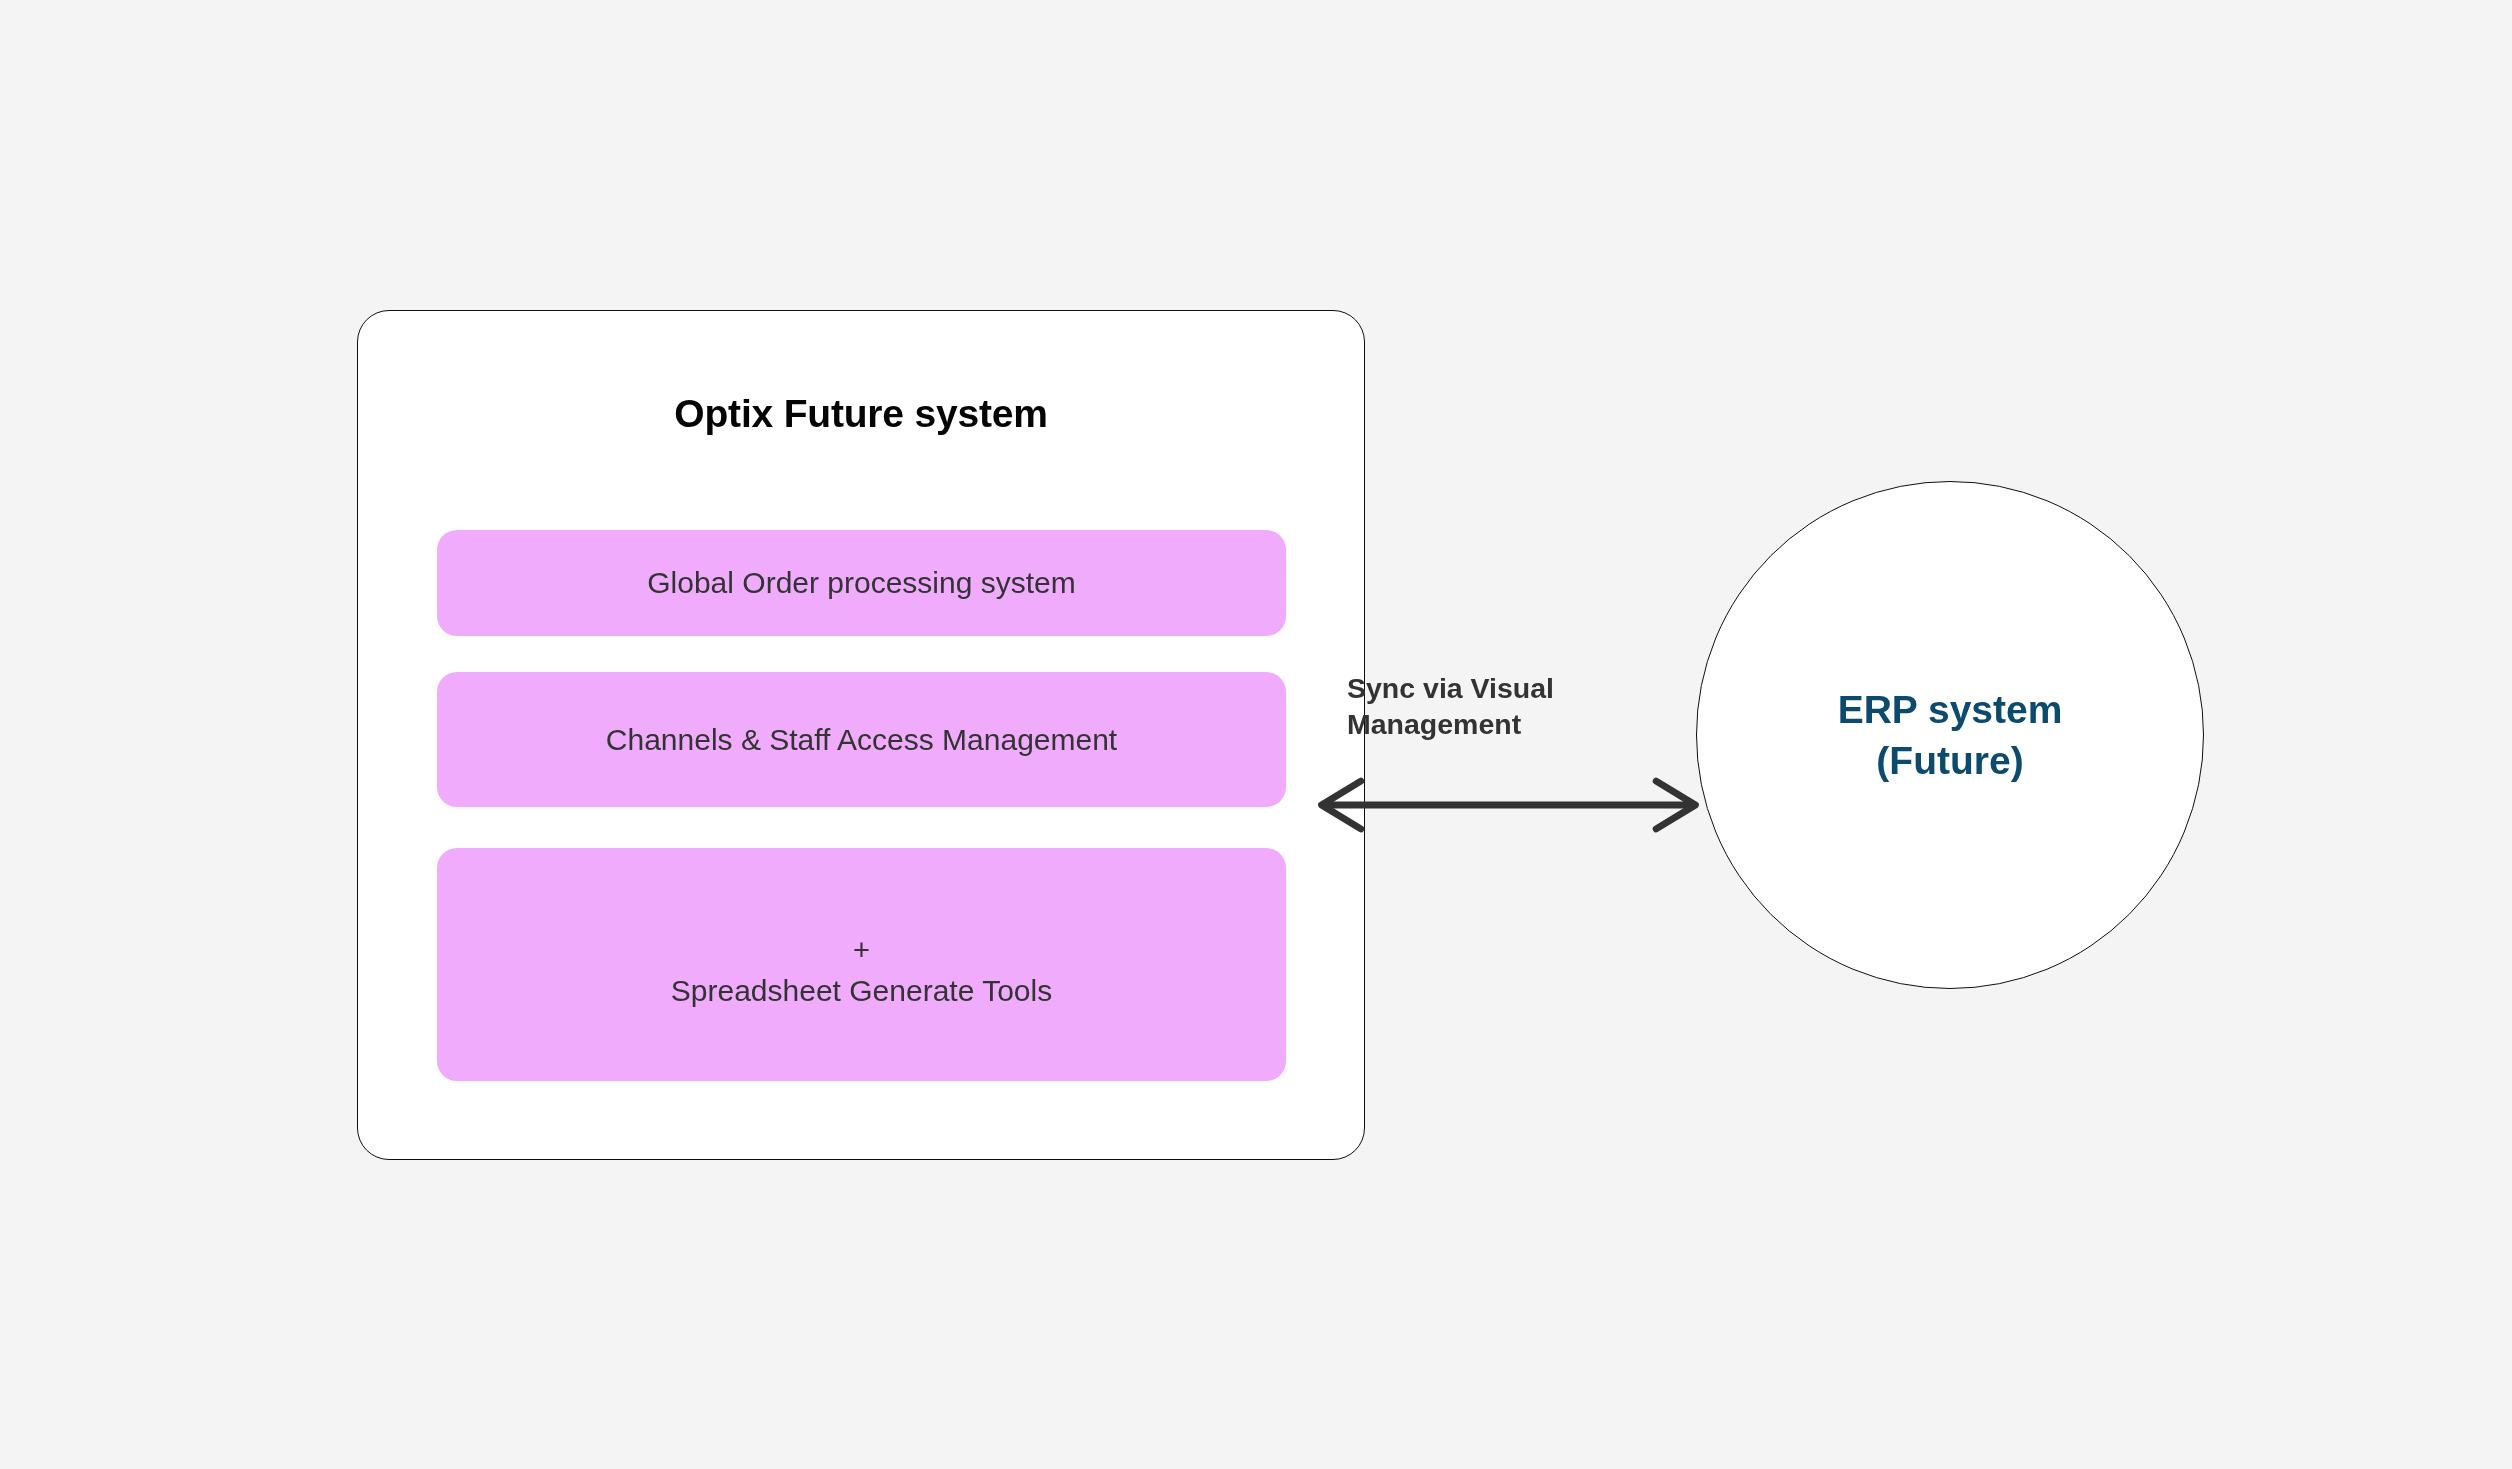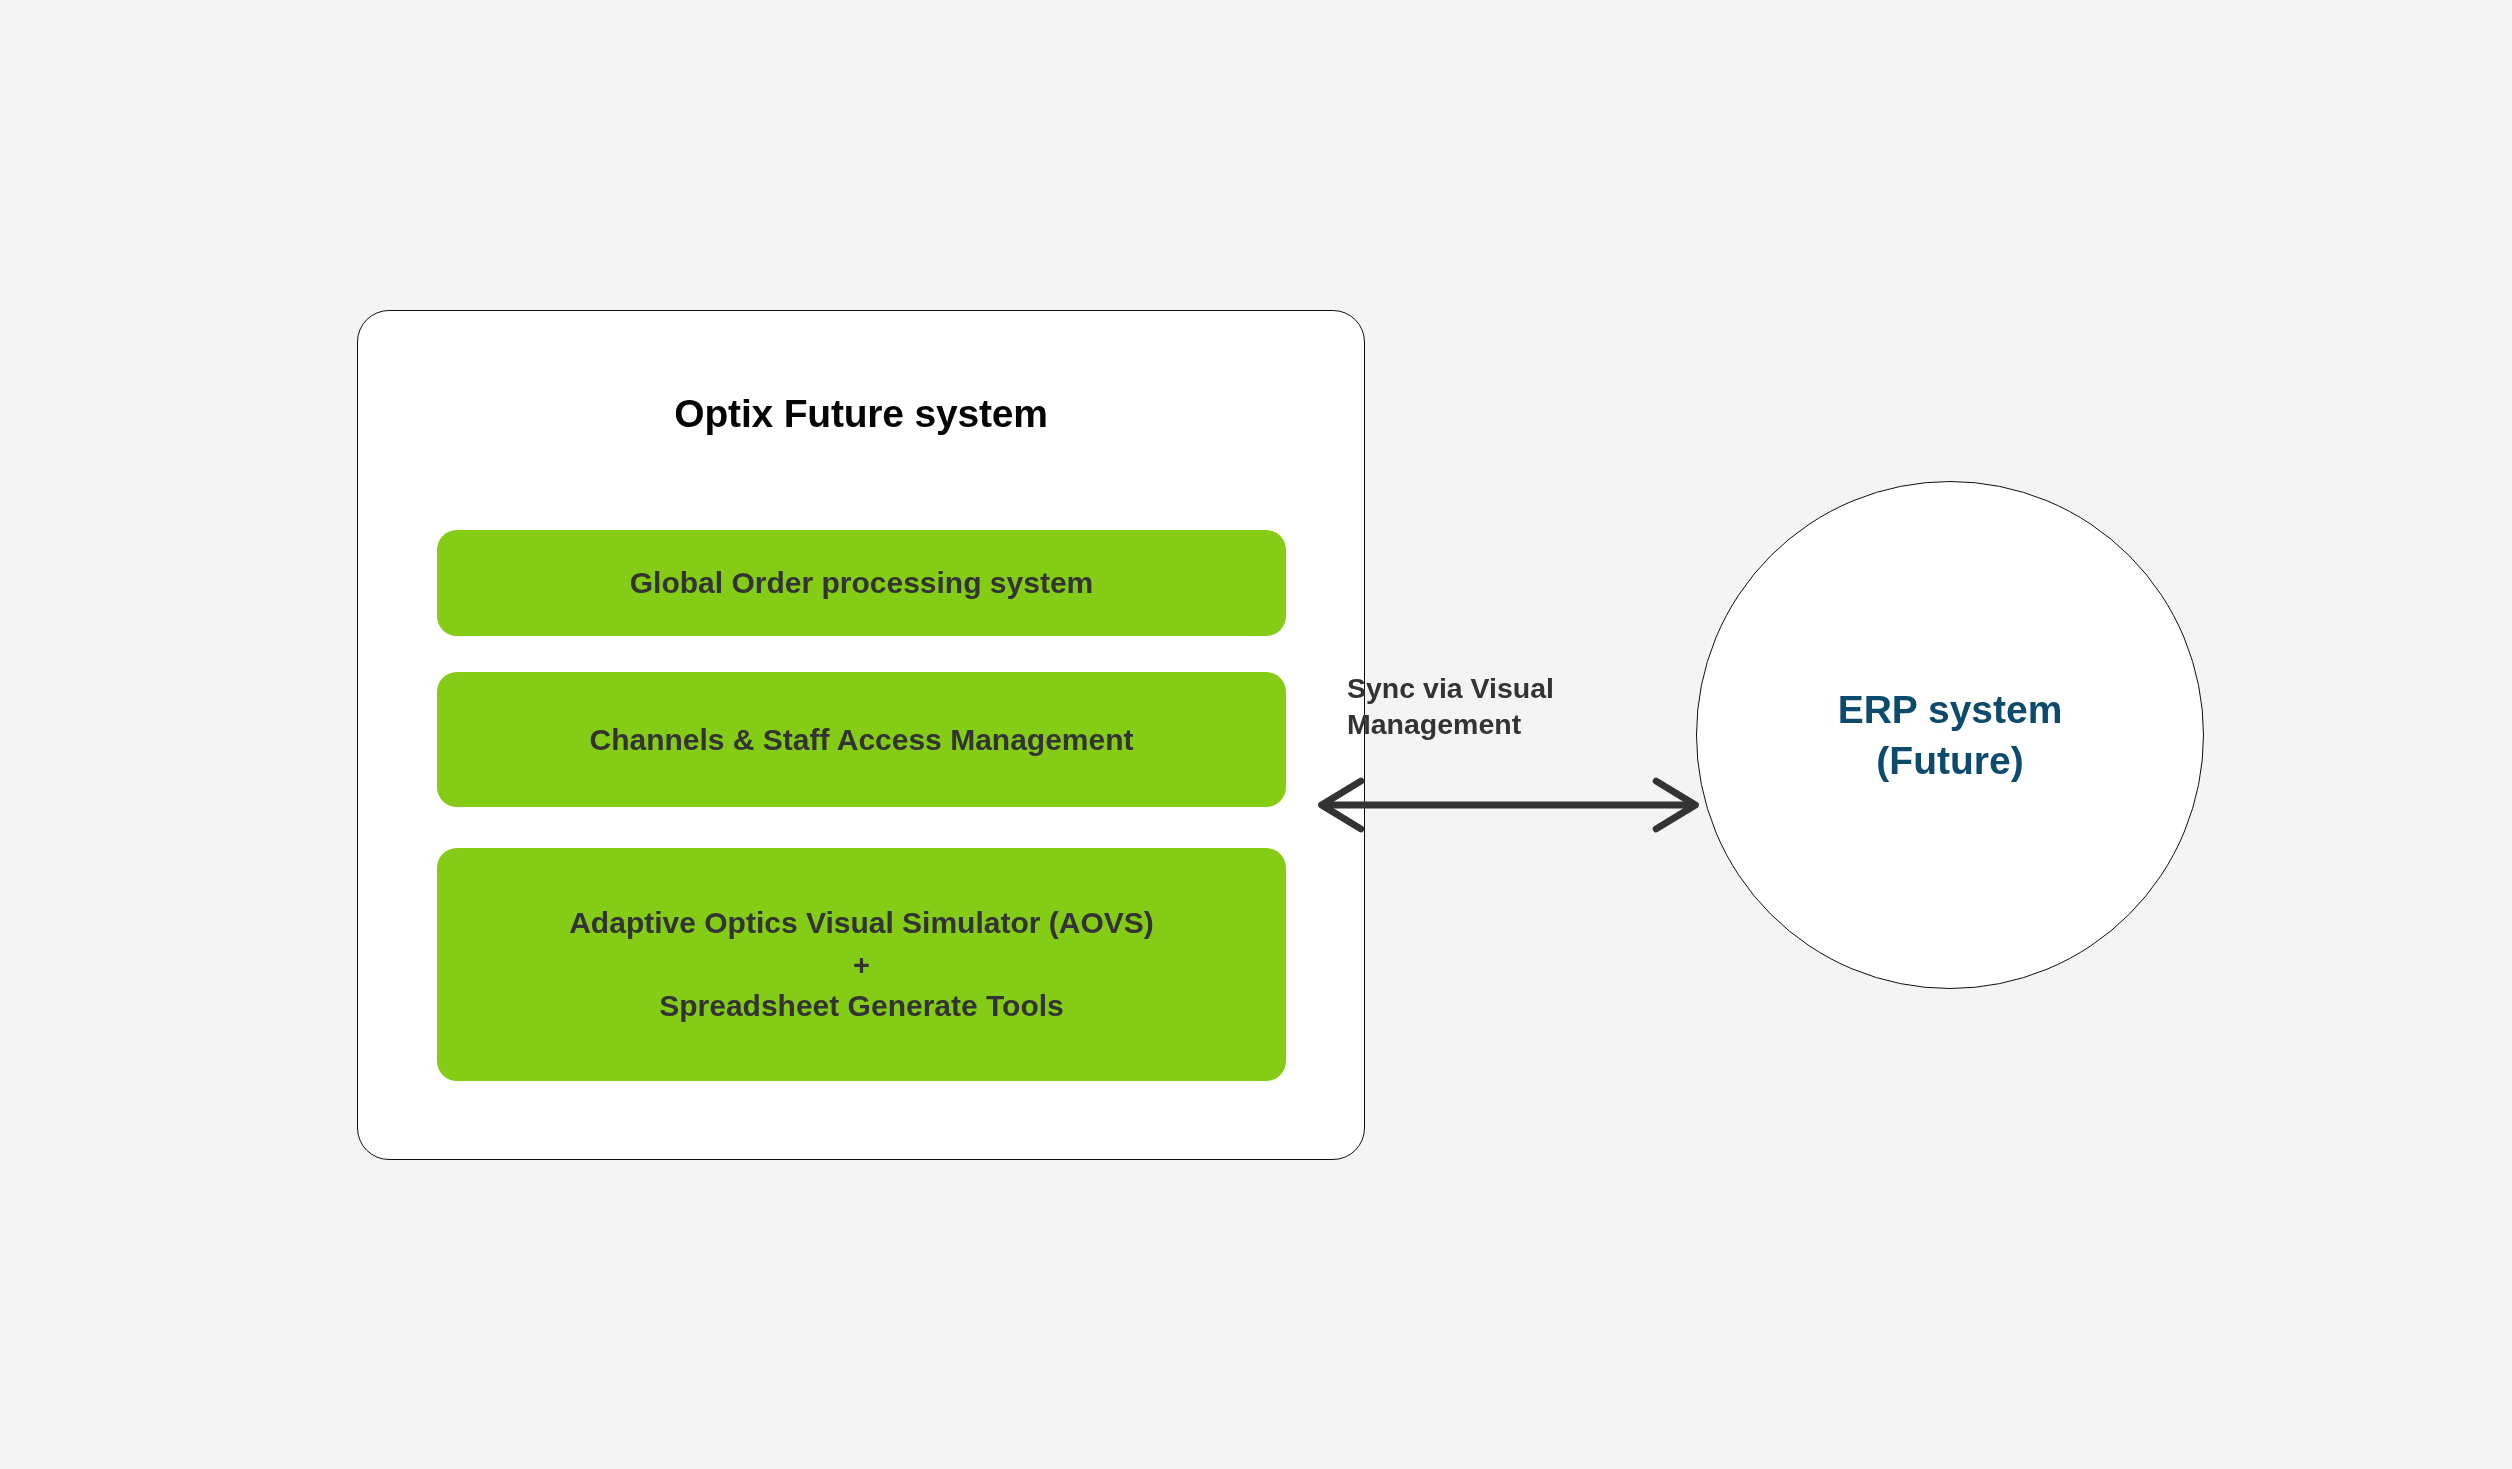--- a/index.html
+++ b/index.html
@@ -50,29 +50,29 @@
     color: #050505;
     letter-spacing: -0.2px;
     line-height: 1;
   }
 
   .module-box {
     position: absolute;
     left: 79px;
     width: 849px;
     box-sizing: border-box;
-    background: #84cc16;
+    background: #f0abfc;
     border-radius: 20px;
     display: flex;
     flex-direction: column;
     align-items: center;
     justify-content: center;
     text-align: center;
     color: #333333;
-    font-weight: 700;
+    font-weight: 400;
     font-size: 30px;
     line-height: 1.0;
   }
 
   .module-box.m1 { top: 219px; height: 106px; }
   .module-box.m2 { top: 361px; height: 135px; }
   .module-box.m3 { top: 537px; height: 233px; }
 
   .module-line { display: block; }
   .module-line.plus { margin: 12.3px 0 10.8px 0; font-size: 29px; }
@@ -134,21 +134,20 @@
 
     <div class="module-box m1">
       <span class="module-line">Global Order processing system</span>
     </div>
 
     <div class="module-box m2">
       <span class="module-line">Channels &amp; Staff Access Management</span>
     </div>
 
     <div class="module-box m3">
-      <span class="module-line l1">Adaptive Optics Visual Simulator (AOVS)</span>
       <span class="module-line plus">+</span>
       <span class="module-line l3">Spreadsheet Generate Tools</span>
     </div>
 
   </div>
 
   <div class="connector-label">
     <span>Sync via Visual</span>
     <span>Management</span>
   </div>

